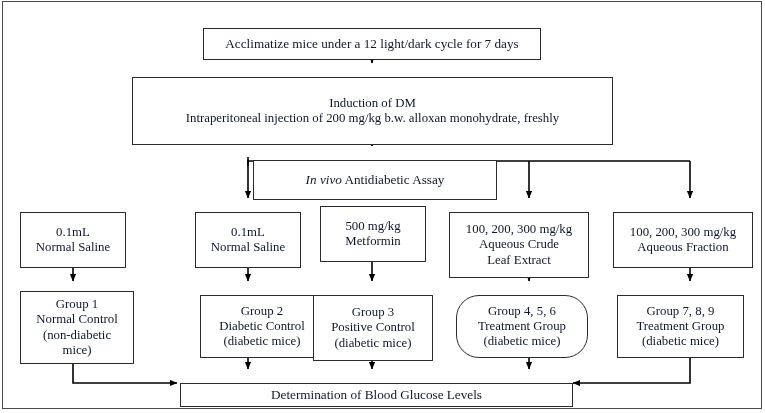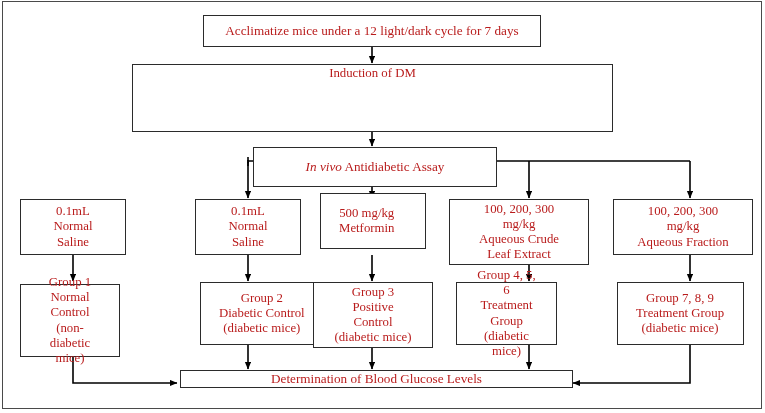--- a/index.html
+++ b/index.html
@@ -34,30 +34,31 @@
   }
   .node {
     position: absolute;
     box-sizing: border-box;
     border: 1.5px solid #2b2b2b;
     background: #ffffff;
     display: flex;
     align-items: center;
     justify-content: center;
     text-align: center;
-    color: #b91c1c;
+    color: #0f172a;
     line-height: 1.18;
-    padding: 1px 18px;
+    padding: 1px 3px;
+    margin-top: 13px;
   }
   .node .txt {
     display: block;
     white-space: pre-line;
   }
   .fs13 { font-size: 13.2px; }
-  .fs125 { font-size: 12.8px; justify-content: space-between; }
+  .fs125 { font-size: 12.8px; }
   .ital { font-style: italic; }
 </style>
 </head>
 <body>
 
 <div id="page">
 
   <div id="frame"></div>
 
   <svg id="wires" viewBox="0 0 765 413" xmlns="http://www.w3.org/2000/svg">
@@ -112,20 +113,21 @@
       <path d="M690,345 L690,383 L573,383" marker-end="url(#ah)"></path>
     </g>
   </svg>
 
   <div class="node fs13" style="left:203px; top:15px; width:338px; height:32px;">
     <span class="txt">Acclimatize mice under a 12 light/dark cycle for 7 days</span>
   </div>
 
   <div class="node fs125" style="left:132px; top:64px; width:481px; height:68px; flex-direction:column;">
     <span class="txt">Induction of DM</span>
+    <span class="txt">Intraperitoneal injection of 200 mg/kg b.w. alloxan monohydrate, freshly</span>
   </div>
 
   <div class="node fs13" style="left:253px; top:147px; width:244px; height:40px;">
     <span class="txt"><em class="ital">In vivo</em><span> Antidiabetic Assay</span></span>
   </div>
 
   <div class="node fs125" style="left:20px; top:199px; width:106px; height:56px;">
     <span class="txt">0.1mL
 Normal Saline</span>
   </div>
@@ -144,48 +146,48 @@
     <span class="txt">100, 200, 300 mg/kg
 Aqueous Crude
 Leaf Extract</span>
   </div>
 
   <div class="node fs125" style="left:613px; top:199px; width:140px; height:56px;">
     <span class="txt">100, 200, 300 mg/kg
 Aqueous Fraction</span>
   </div>
 
-  <div class="node fs125" style="left:20px; top:284px; width:100px; height:73px;">
+  <div class="node fs125" style="left:20px; top:278px; width:114px; height:73px;">
     <span class="txt">Group 1
 Normal Control
 (non-diabetic
 mice)</span>
   </div>
 
   <div class="node fs125" style="left:200px; top:282px; width:124px; height:63px;">
     <span class="txt">Group 2
 Diabetic Control
 (diabetic mice)</span>
   </div>
 
   <div class="node fs125" style="left:313px; top:282px; width:120px; height:66px;">
     <span class="txt">Group 3
 Positive Control
 (diabetic mice)</span>
   </div>
 
-  <div class="node fs125" style="left:456px; top:282px; width:101px; height:63px;">
+  <div class="node fs125" style="left:456px; top:282px; width:132px; height:63px;border-radius:23px;">
     <span class="txt">Group 4, 5, 6
 Treatment Group
 (diabetic mice)</span>
   </div>
 
   <div class="node fs125" style="left:617px; top:282px; width:127px; height:63px;font-family:Liberation Serif, serif;">
     <span class="txt">Group 7, 8, 9
 Treatment Group
 (diabetic mice)</span>
   </div>
 
-  <div class="node fs13" style="left:180px; top:370px; width:393px; height:18px;">
+  <div class="node fs13" style="left:180px; top:370px; width:393px; height:24px;">
     <span class="txt">Determination of Blood Glucose Levels</span>
   </div>
 
 </div>
 
 </body></html>

